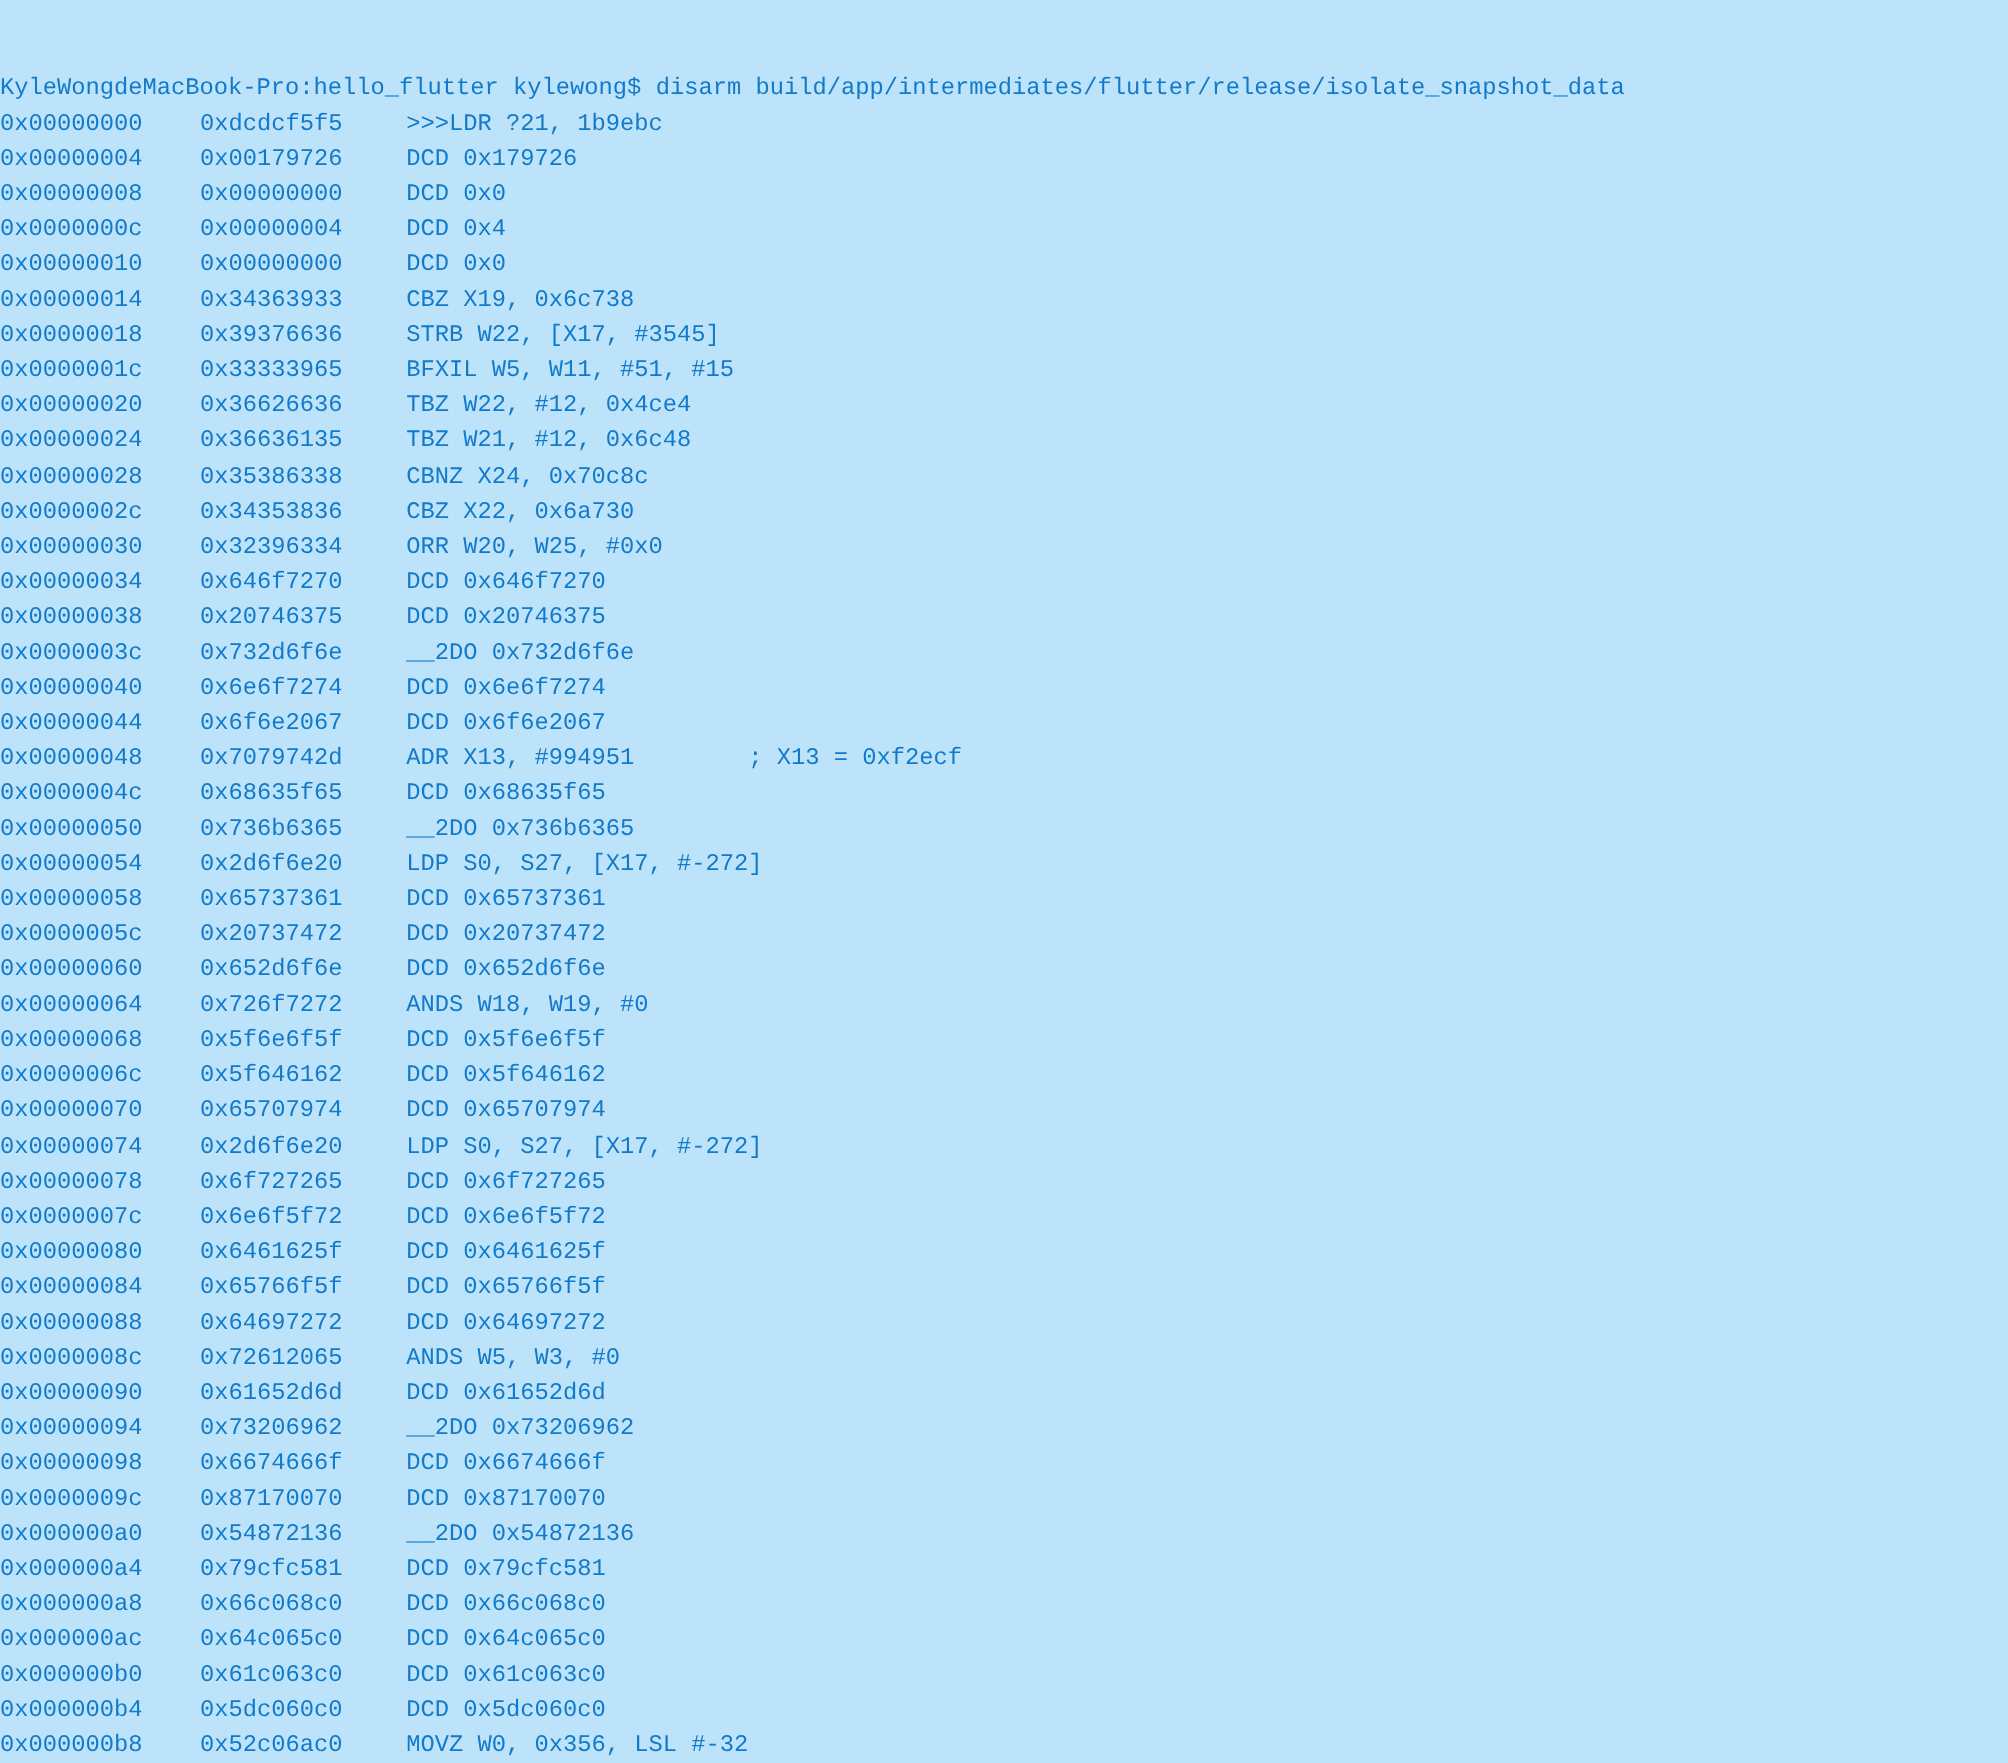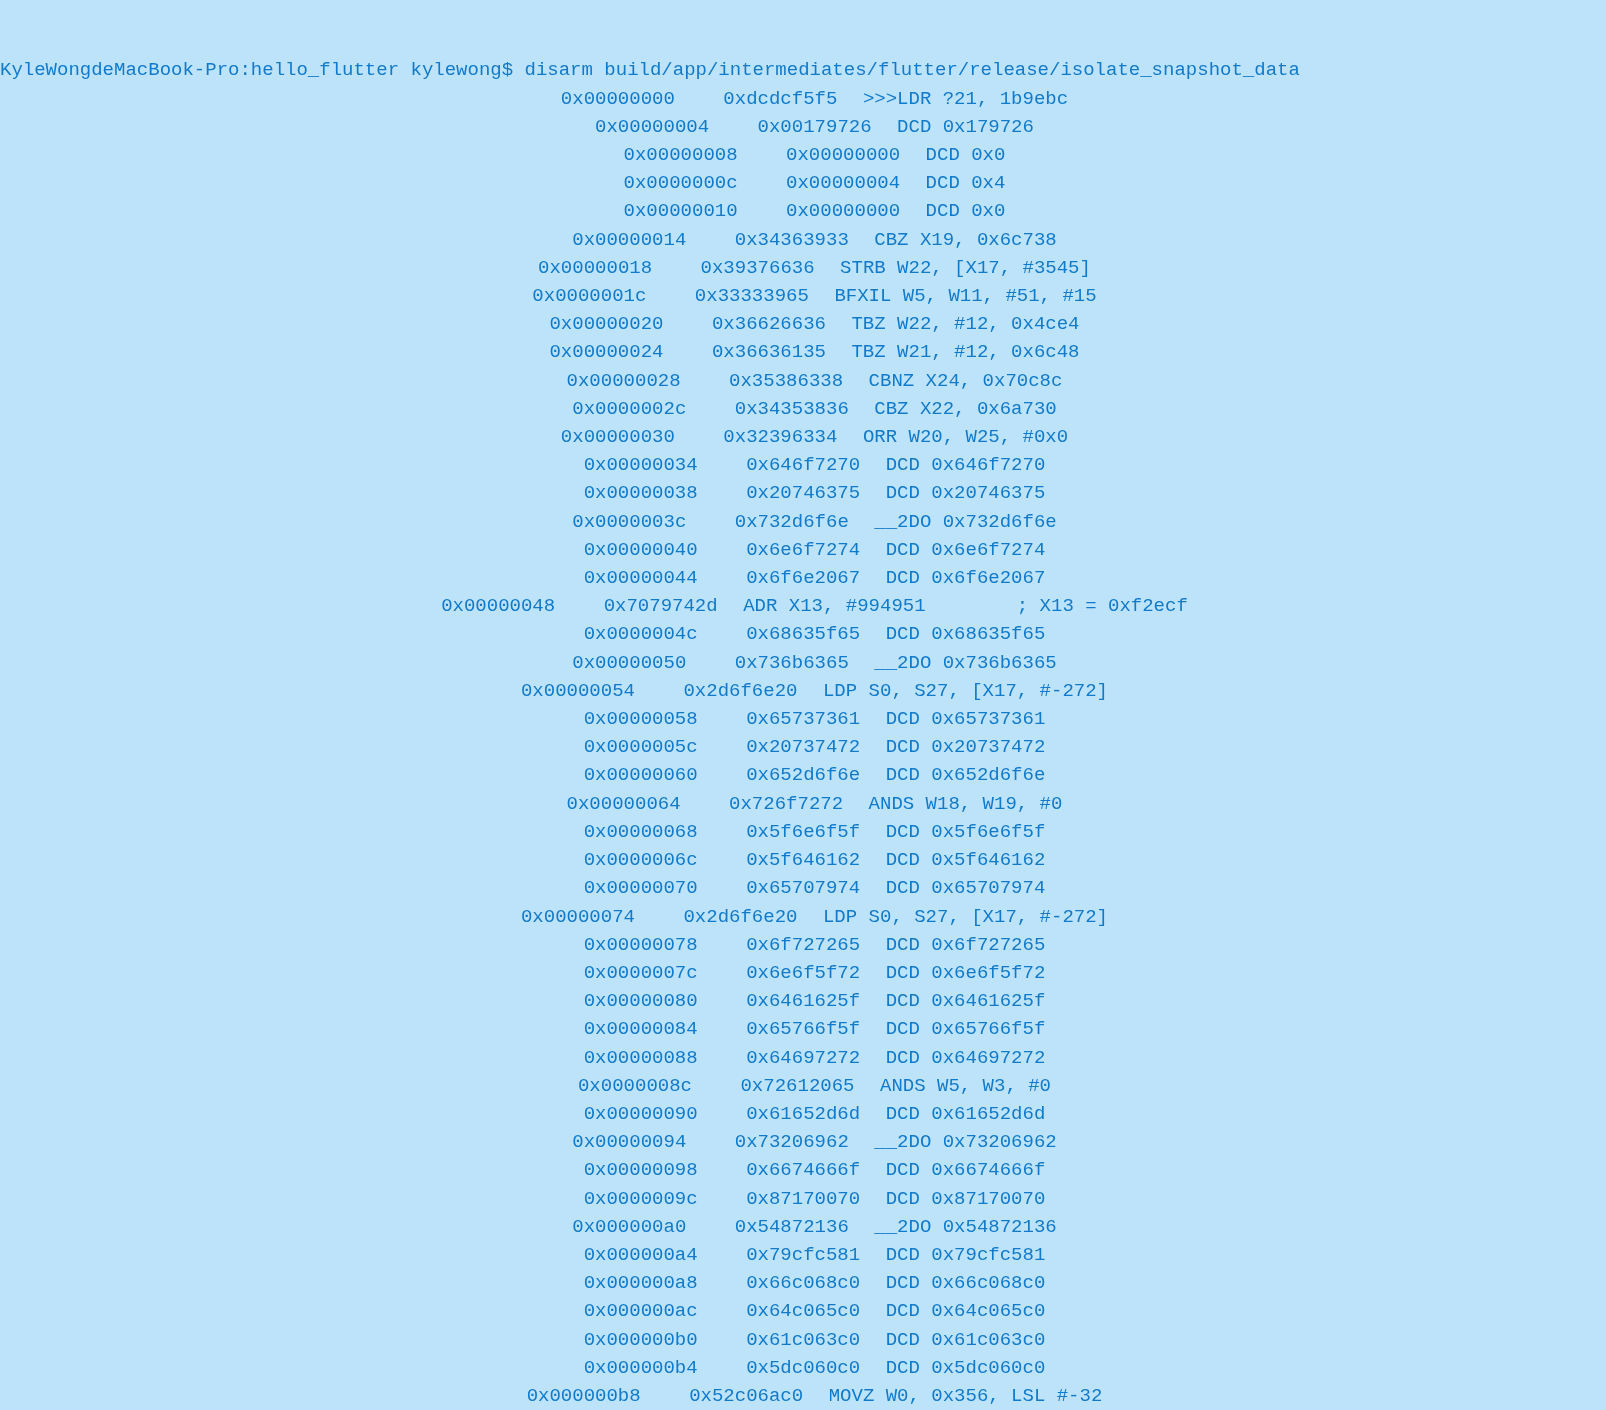--- a/index.html
+++ b/index.html
@@ -17,21 +17,20 @@
   .terminal {
     white-space: pre;
     padding: 0;
   }
   .prompt-line {
     display: block;
     font-family: Liberation Mono, monospace;
   }
   .row {
     display: block;
-    text-align: center;
   }
   .addr {
     display: inline-block;
     width: 160px;
   }
   .opcode {
     display: inline-block;
     width: 165px;
   }
   .instr {

